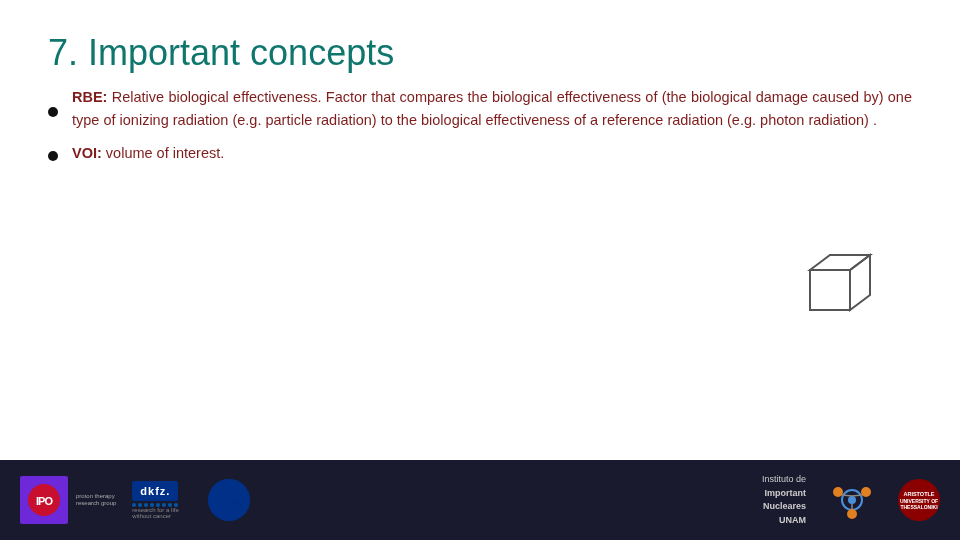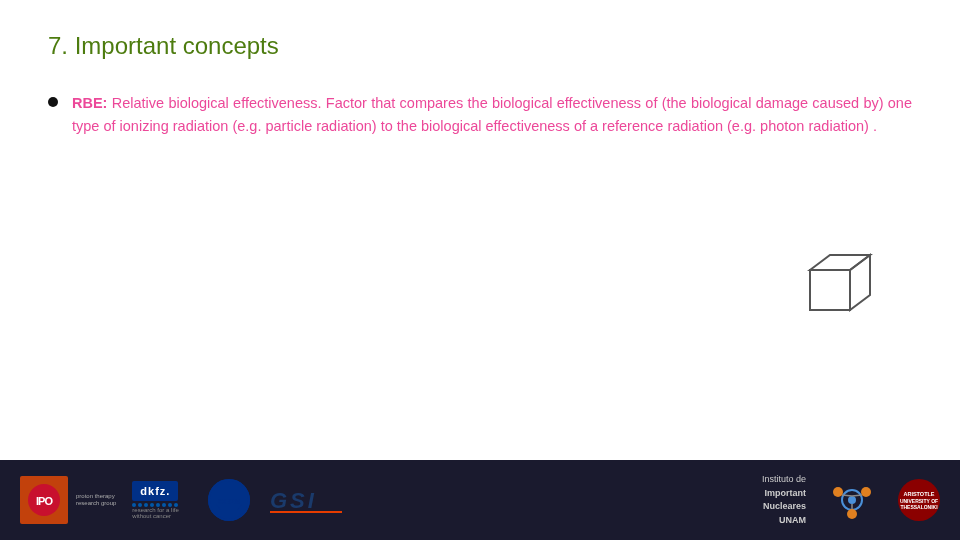--- a/index.html
+++ b/index.html
@@ -11,38 +11,38 @@
       font-family: Arial, sans-serif;
       overflow: hidden;
       position: relative;
     }
 
     .main-content {
       padding: 32px 48px 0 48px;
     }
 
     .page-title {
-      font-size: 24px;
+      font-size: 36px;
       font-weight: 400;
-      color: #4d7c0f;
-      margin-bottom: 32px;
+      color: #0f766e;
+      margin-bottom: 12px;
     }
 
     .bullet-list {
       list-style: none;
       padding: 0;
     }
 
     .bullet-list li {
       display: flex;
-      align-items: flex-start;
+      align-items: center;
       margin-bottom: 10px;
       font-size: 14.5px;
       line-height: 1.6;
-      color: #ec4899;
+      color: #7f1d1d;
     }
 
     .bullet-dot {
       width: 10px;
       height: 10px;
       background: #111;
       border-radius: 50%;
       flex-shrink: 0;
       margin-top: 5px;
       margin-right: 14px;
@@ -85,21 +85,21 @@
     .footer-logo {
       display: flex;
       align-items: center;
       gap: 8px;
     }
 
     
     .ipo-logo {
       width: 48px;
       height: 48px;
-      background: #c2410c;
+      background: #6d28d9;
       border-radius: 2px;
       display: flex;
       align-items: center;
       justify-content: center;
       color: white;
       font-size: 13px;
       font-weight: bold;
       letter-spacing: -1px;
     }
 
@@ -173,20 +173,26 @@
 <div class="main-content">
   <h1 class="page-title">7. Important concepts</h1>
 
   <ul class="bullet-list">
     <li>
       <span class="bullet-dot"></span>
       <span class="bullet-text">
         <b>RBE:</b><span> Relative biological effectiveness. Factor that compares the biological effectiveness of (the biological damage caused by) one type of ionizing radiation (e.g. particle radiation) to the biological effectiveness of a reference radiation (e.g. photon radiation) .</span>
       </span>
     </li>
+    <li>
+      <span class="bullet-dot"></span>
+      <span class="bullet-text">
+        <b>VOI:</b><span> volume of interest.</span>
+      </span>
+    </li>
   </ul>
 </div>
 
 <div class="cube-area">
   <svg class="cube-svg" viewBox="0 0 90 90" xmlns="http://www.w3.org/2000/svg">
 
     <polygon points="20,30 60,30 60,70 20,70" fill="none" stroke="#555" stroke-width="2"></polygon>
 
     <polygon points="20,30 40,15 80,15 60,30" fill="none" stroke="#555" stroke-width="2"></polygon>
 
@@ -224,26 +230,20 @@
   </div>
 
   <div class="cern-logo">
     <svg width="42" height="42" viewBox="0 0 42 42">
       <circle cx="21" cy="21" r="20" fill="none" stroke="#003087" stroke-width="2"></circle>
       <circle cx="21" cy="21" r="13" fill="none" stroke="#003087" stroke-width="1"></circle>
       <text x="21" y="25" text-anchor="middle" fill="#003087" font-size="8" font-weight="bold">CERN</text>
     </svg>
   </div>
 
-  <div style="display:flex;flex-direction:column;align-items:center">
-    <svg width="80" height="32" viewBox="0 0 80 32">
-      <text x="4" y="24" font-family="Arial" font-size="22" font-weight="bold" font-style="italic" fill="#1a3a6b" letter-spacing="3">GSI</text>
-      <line x1="4" y1="28" x2="76" y2="28" stroke="#e63c00" stroke-width="2"></line>
-    </svg>
-  </div>
 
   <div class="footer-right">
     <div style="color:#ccc;font-size:9px;line-height:1.5;text-align:right">
       <span>Instituto de</span><br>
       <b><span>Important</span><br>
       <span>Nucleares</span><br>
       <span>UNAM</span></b>
     </div>
 
     <svg width="44" height="44" viewBox="0 0 44 44">

